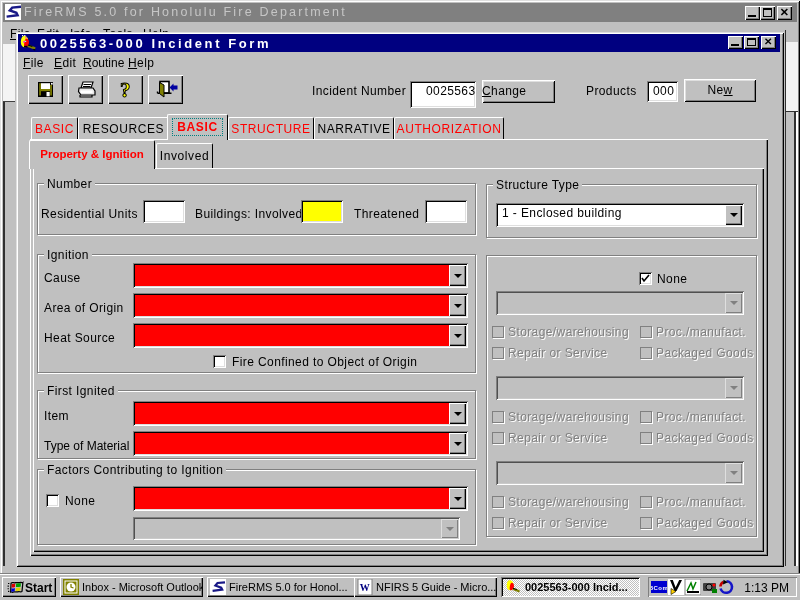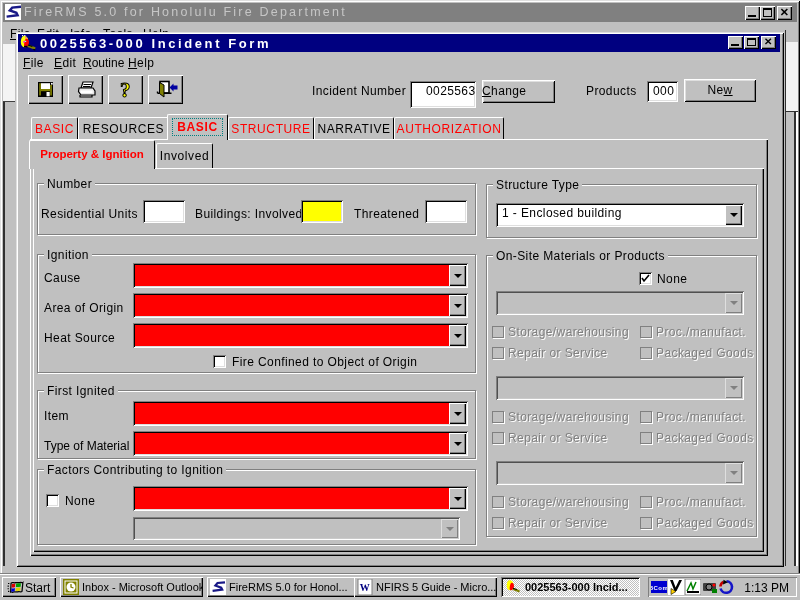--- a/index.html
+++ b/index.html
@@ -214,21 +214,20 @@
   <div class="group abs" style="left:470px;top:152px;width:271px;height:54px"></div>
   <div class="lbl" style="left:477px;top:146px;background:#c0c0c0;padding:0 3px">Structure Type</div>
   <div class="combo" style="left:480px;top:171px;width:248px;height:24px;background:#fff">
         <div style="line-height:20px;padding-left:6px">1 - Enclosed building</div>
         <div class="carr">
           <div class="tri"></div>
         </div>
       </div>
 
   <div class="group abs" style="left:470px;top:223px;width:271px;height:282px"></div>
-  <div class="lbl" style="left:477px;top:217px;background:#c0c0c0;padding:0 3px">On-Site Materials or Products</div>
   <div class="cb" style="left:623px;top:240px"><svg width="13" height="13">
           <path d="M3 6 L5 9 L10 3" fill="none" stroke="#000" stroke-width="1.6"></path>
         </svg></div>
   <div class="lbl" style="left:641px;top:240px">None</div>
 
   <div class="dcombo" style="left:480px;top:259px;width:248px;height:24px">
         <div class="dcarr">
           <div class="tri dtri"></div>
         </div>
       </div>
@@ -273,21 +272,21 @@
 <div class="abs" style="left:0;top:574px;width:800px;height:26px;background:#c0c0c0;border-top:1px solid #fff;box-shadow:0 -1px 0 #808080"></div>
 <div class="sbtn abs" style="left:2px;top:577px;width:54px;height:20px">
   <svg class="abs" style="left:4px;top:3px" width="18" height="14" viewBox="0 0 20 16">
     <path d="M2 4 h2 M1.5 7 h2.5 M1.5 10 h2.5 M2 13 h2" stroke="#000" stroke-width="1.2" stroke-dasharray="1.5 1"></path>
     <path d="M5.5 3.5 C7 2 9 4 10.5 3 L15.5 3 C17 2 18.5 3.5 19 3 L18 13 C16.5 14.5 15 12.5 13.5 13.5 L8.5 13.5 C7 15 5.5 13 5 13.5 Z" fill="none" stroke="#000" stroke-width="1.4"></path>
     <path d="M6.3 4.5 C7.5 5 9 4.5 10.3 4 L10 8 C8.7 8.5 7.3 9 6 8.5 Z" fill="#e00000"></path>
     <path d="M11.3 4 C13 4 14.5 3.8 16.8 3.8 L16.5 7.6 C14.5 7.6 13 8 11 8 Z" fill="#00a000"></path>
     <path d="M5.9 9.5 C7.2 10 8.6 9.5 9.9 9 L9.7 12.7 C8.4 13.2 7 13.7 5.6 13.2 Z" fill="#0000d0"></path>
     <path d="M10.9 9 C12.6 9 14.1 8.7 16.3 8.7 L16 12.4 C14 12.4 12.6 12.9 10.6 12.9 Z" fill="#e0d000"></path>
   </svg>
-  <span class="abs" style="left:23px;top:4px;font-weight:normal;font-size:12px;letter-spacing:0">Start</span>
+  <span class="abs" style="left:23px;top:4px;font-weight:bold;font-size:12px;letter-spacing:0">Start</span>
 </div>
 <div class="sbtn abs" style="left:60px;top:577px;width:143px;height:20px;white-space:nowrap;overflow:hidden">
   <svg class="abs" style="left:3px;top:2px" width="16" height="16" viewBox="0 0 16 16">
         <rect x="0" y="0" width="16" height="16" fill="#808000"></rect>
         <rect x="2" y="2" width="12" height="12" fill="none" stroke="#fff" stroke-width="1"></rect>
         <circle cx="8" cy="8" r="4.5" fill="#fff"></circle>
         <path d="M8 5 L8 8 L10.5 9" stroke="#808000" stroke-width="1.3" fill="none"></path>
       </svg>
   <span class="abs" style="left:22px;top:4px;font-size:11px;letter-spacing:0">Inbox - Microsoft Outlook</span>
 </div>

